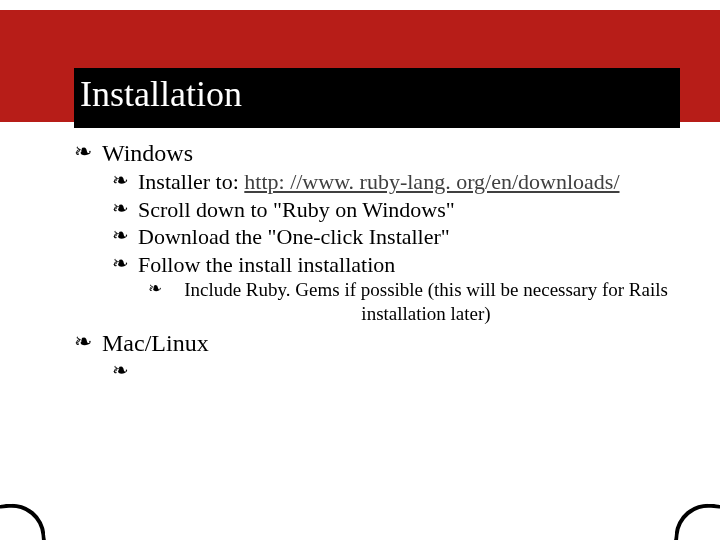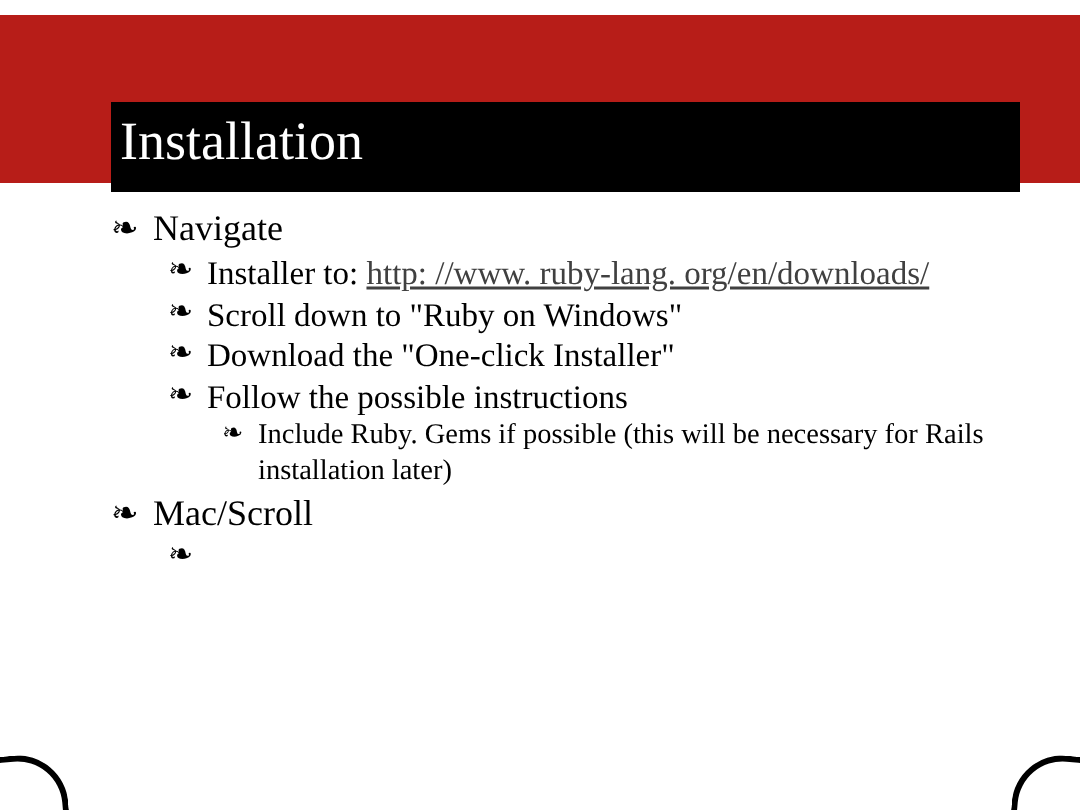--- a/index.html
+++ b/index.html
@@ -48,21 +48,21 @@
   li::before{
     content:"\2767";
     position:absolute;left:0;top:0;
     font-family:Georgia,"Times New Roman",serif;
   }
   .lvl1 > li{font-size:24px;padding-left:28px;margin-bottom:2px;}
   .lvl1 > li::before{font-size:22px;}
   .lvl2{margin-left:10px;}
   .lvl2 > li{font-size:22px;padding-left:26px;}
   .lvl2 > li::before{font-size:20px;}
-  .lvl3{margin-left:10px;}
+  .lvl3{margin-left:10px;text-align:center;}
   .lvl3 > li{font-size:19px;padding-left:24px;}
   .lvl3 > li::before{font-size:17px;}
   a{color:#404040;text-decoration:underline;cursor:pointer;}
   .corner{
     position:absolute;
     width:68px;height:68px;
     background:#fff;
     border:4px solid #000;
     border-radius:34px;
   }
@@ -72,43 +72,43 @@
 </head>
 <body>
 
 <div class="slide">
   <div class="header"></div>
   <div class="title">Installation</div>
 
   <div class="content">
     <ul class="lvl1">
       <li>
-        <span>Navigate</span>
+        <span>Windows</span>
         <ul class="lvl2">
           <li>
             <span>Installer to: </span><a>http: //www. ruby-lang. org/en/downloads/</a>
           </li>
           <li>
             <span>Scroll down to "Ruby on Windows"</span>
           </li>
           <li>
             <span>Download the "One-click Installer"</span>
           </li>
           <li>
-            <span>Follow the possible instructions</span>
+            <span>Follow the install installation</span>
             <ul class="lvl3">
               <li>
                 <span>Include Ruby. Gems if possible (this will be necessary for Rails installation later)</span>
               </li>
             </ul>
           </li>
         </ul>
       </li>
       <li>
-        <span>Mac/Scroll</span>
+        <span>Mac/Linux</span>
         <ul class="lvl2">
           <li>
           </li>
         </ul>
       </li>
     </ul>
   </div>
 
   <div class="corner bl"></div>
   <div class="corner br"></div>

